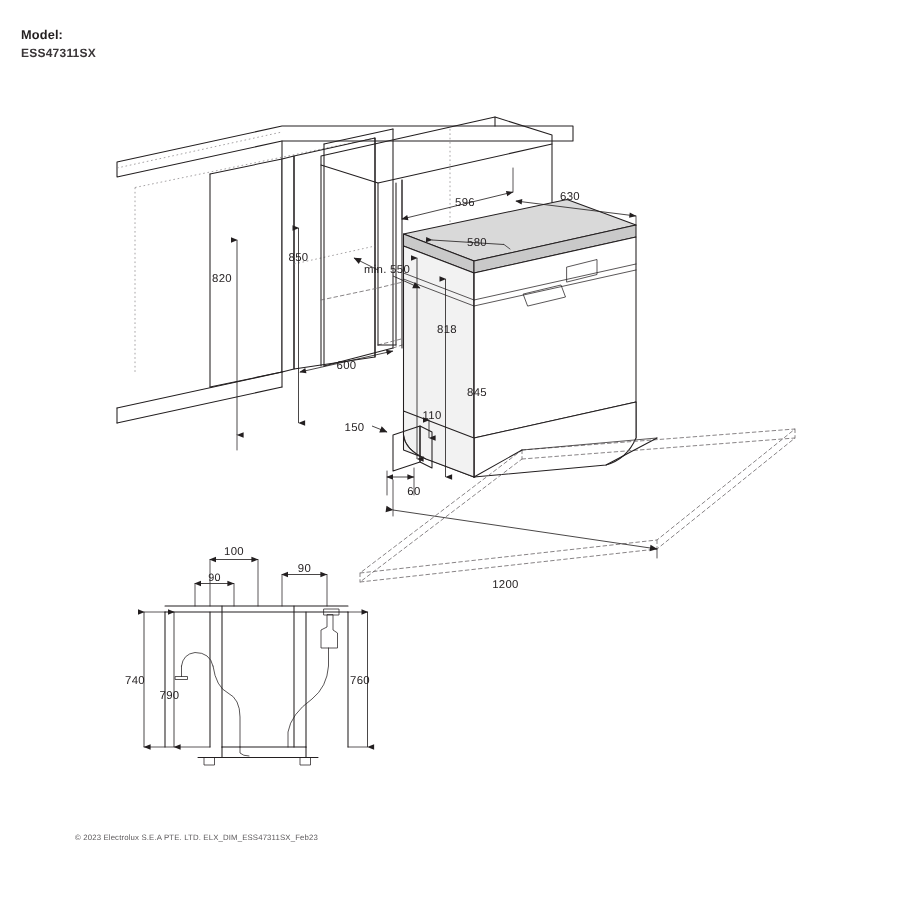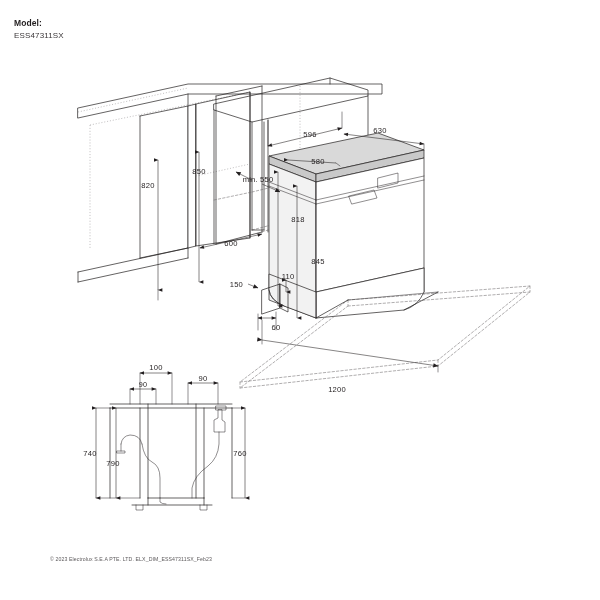--- a/index.html
+++ b/index.html
@@ -30,21 +30,21 @@
   }
   .model-label {
     font-size: 8.5px;
     font-weight: bold;
     letter-spacing: 0.1px;
     color: #231f20;
     display: block;
   }
   .model-value {
     font-size: 8px;
-    font-weight: normal;
+    font-weight: bold;
     letter-spacing: 0.15px;
     color: #3a3638;
     display: block;
     margin-top: 2px;
   }
   .footer-note {
     position: absolute;
     left: 50px;
     top: 556px;
     font-size: 5.2px;

